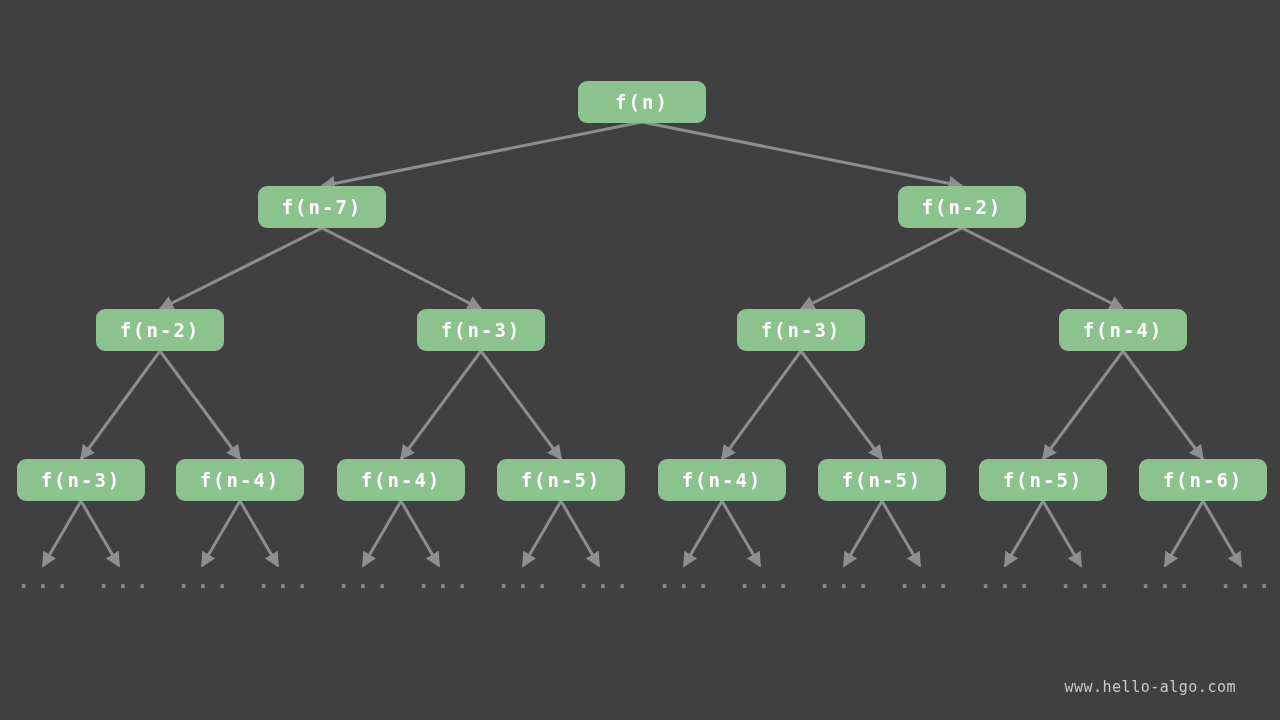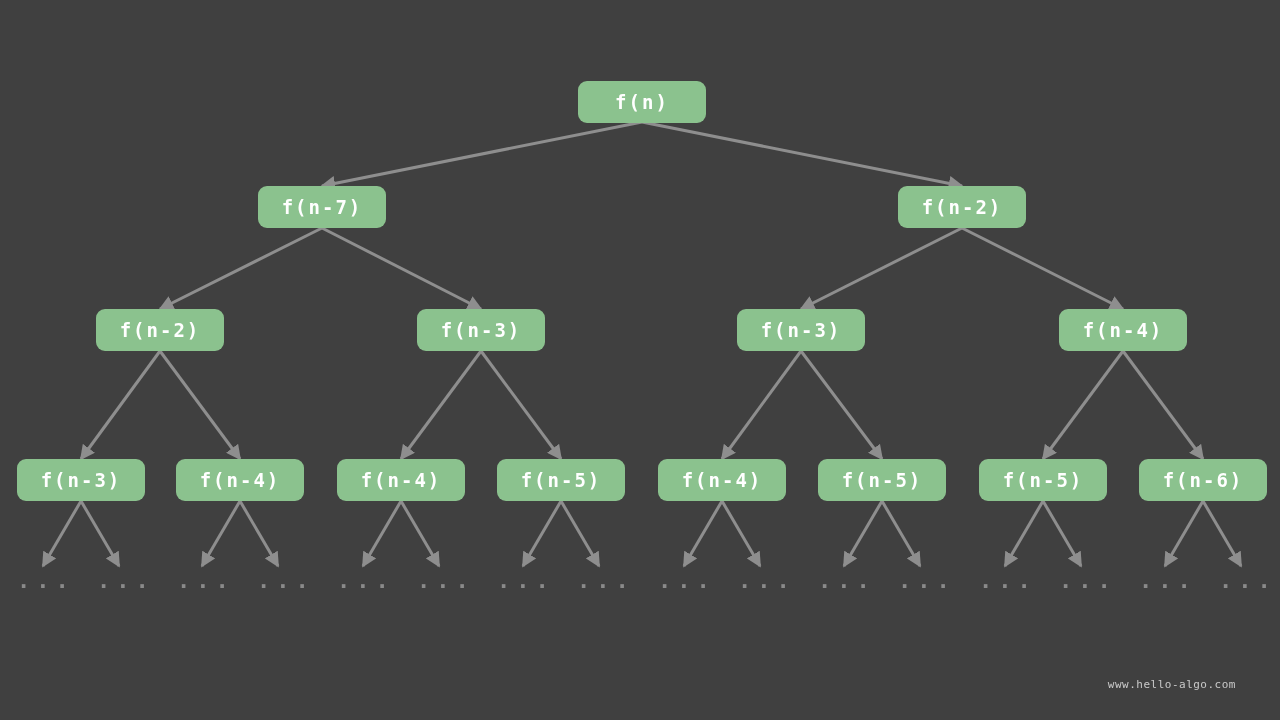--- a/index.html
+++ b/index.html
@@ -45,21 +45,21 @@
     font-size: 22px;
     font-weight: bold;
     letter-spacing: 6px;
     text-indent: 6px;
   }
   .watermark {
     position: absolute;
     top: 678px;
     right: 44px;
     color: var(--watermark);
-    font-size: 11px;
+    font-size: 15px;
     letter-spacing: 0.5px;
   }
 </style>
 </head>
 <body>
 
 <div class="canvas">
 
   <svg class="edges" viewBox="0 0 1280 720" xmlns="http://www.w3.org/2000/svg">
     <defs>

